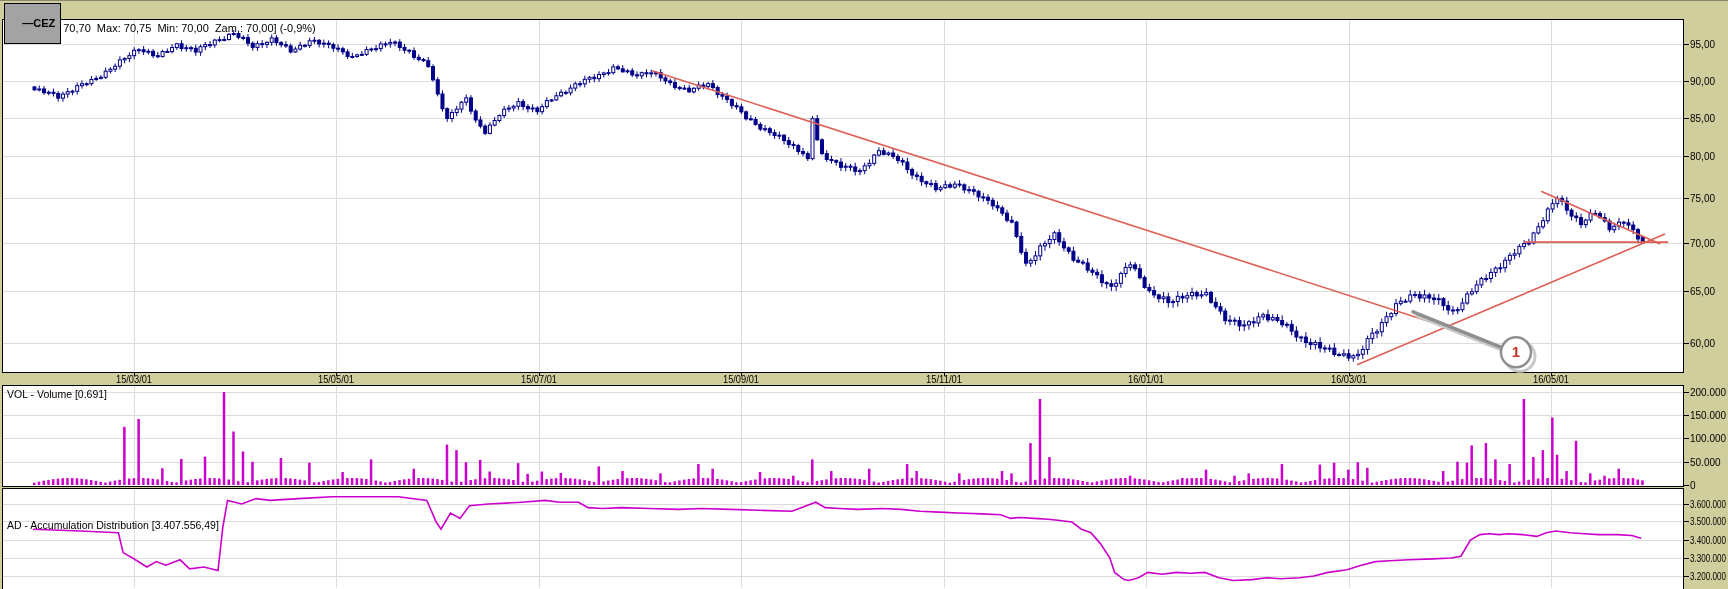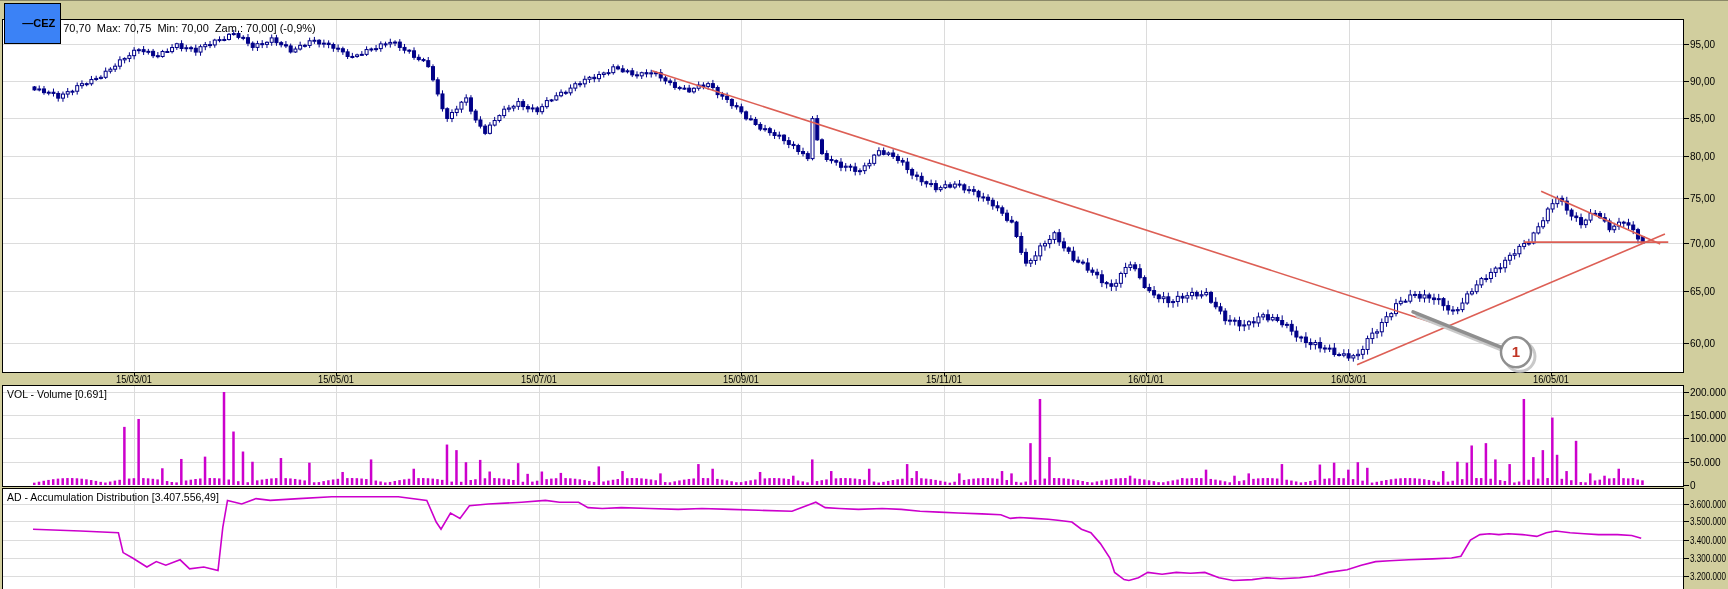--- a/index.html
+++ b/index.html
@@ -6,28 +6,28 @@
   body{
     width:1728px;height:589px;
     background:#d1ce9e;
     font-family:"Liberation Sans",sans-serif;
     position:relative;overflow:hidden;
   }
   .screen{position:absolute;left:0;top:0;width:1728px;height:589px;border-top:1px solid #8a8868;box-sizing:border-box;}
   #chart{position:absolute;left:0;top:0;}
   .tab{
     position:absolute;left:4px;top:2px;z-index:5;
-    background:#3b82f6;border:1px solid #000;
+    background:#a3a3a3;border:1px solid #000;
     font-size:11px;font-weight:bold;line-height:13px;
     padding:0 5px;white-space:pre;
   }
   .hdr{position:absolute;z-index:4;color:#000;white-space:pre;font-size:10.5px;}
   .hdr-main{left:7px;top:21px;font-size:11px;}
   .hdr-vol{left:7px;top:387px;}
-  .hdr-ad{left:7px;top:490px;}
+  .hdr-ad{left:7px;top:518px;}
 </style>
 </head>
 <body>
 
 <div class="screen">
   <div class="tab">
     <span>—CEZ</span>
   </div>
   <svg id="chart" width="1728" height="589">
       <rect x="2.5" y="18.5" width="1681" height="353" fill="#ffffff" stroke="#000000" stroke-width="1" shape-rendering="crispEdges"></rect>

